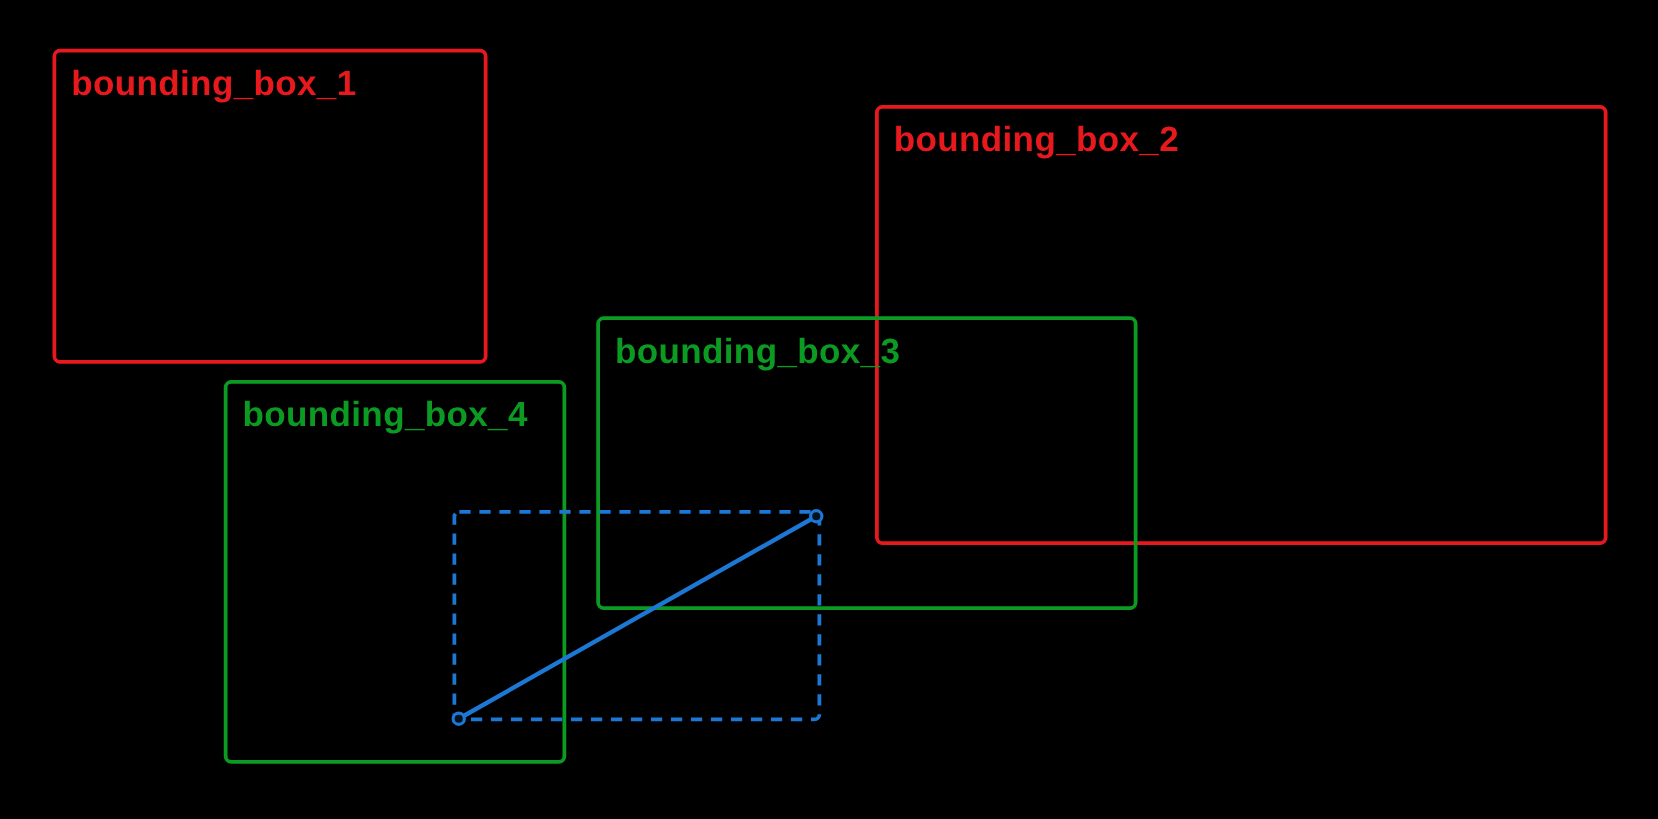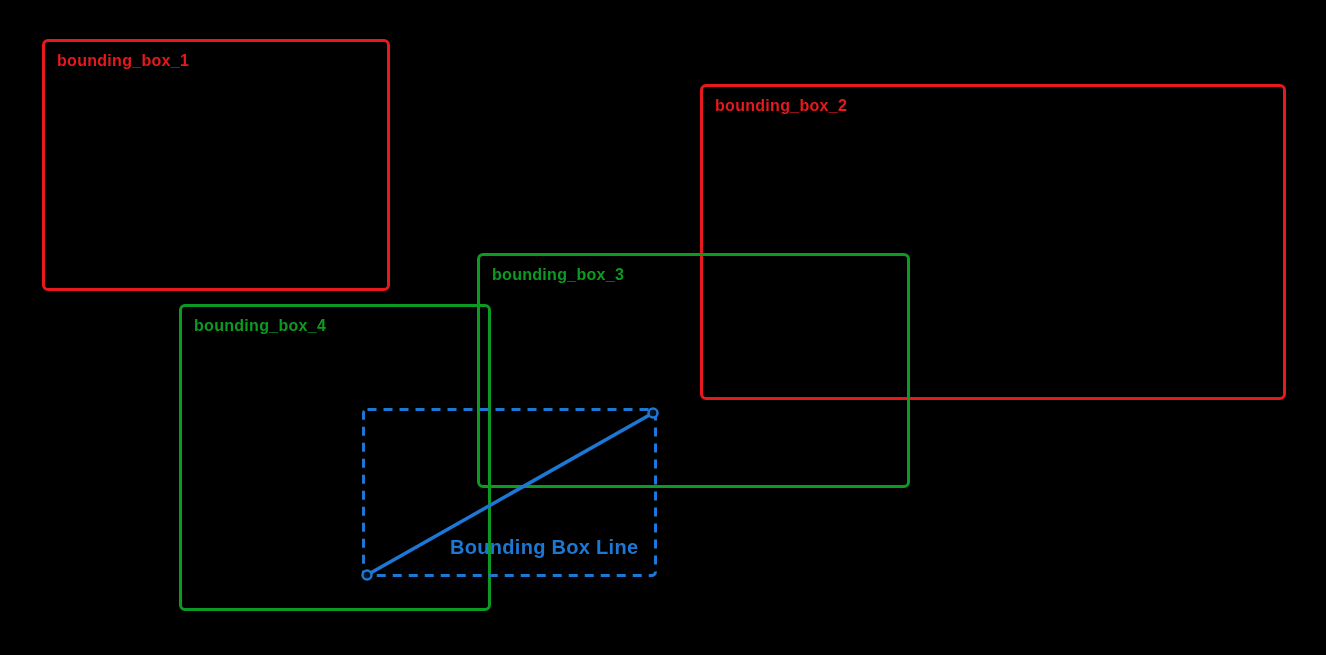--- a/index.html
+++ b/index.html
@@ -17,21 +17,21 @@
     position: absolute;
     box-sizing: border-box;
     border: 3px solid;
     border-radius: 6px;
     background: transparent;
   }
   .bbox-label {
     position: absolute;
     left: 12px;
     top: 11px;
-    font-size: 16px;
+    font-size: 28px;
     font-weight: bold;
     letter-spacing: 0.3px;
     white-space: nowrap;
     line-height: 1;
     text-align: right;
   }
   #line-layer {
     position: absolute;
     left: 0;
     top: 0;
@@ -48,30 +48,29 @@
   }
 </style>
 </head>
 <body>
 
 <div id="canvas" style="width: 1326px; height: 655px; background: rgb(0, 0, 0);">
   <div id="boxes-layer">
       <div class="bbox" style="left: 42px; top: 39px; width: 348px; height: 252px; border-color: rgb(232, 25, 29);">
         <span class="bbox-label" style="color: rgb(232, 25, 29);">bounding_box_1</span>
       </div>
-      <div class="bbox" style="left: 700px; top: 84px; width: 586px; height: 316px; border-color: rgb(232, 25, 29);">
+      <div class="bbox" style="left: 700px; top: 84px; width: 586px; height: 352px; border-color: rgb(232, 25, 29);">
         <span class="bbox-label" style="color: rgb(232, 25, 29);">bounding_box_2</span>
       </div>
       <div class="bbox" style="left: 477px; top: 253px; width: 433px; height: 235px; border-color: rgb(12, 155, 34);">
         <span class="bbox-label" style="color: rgb(12, 155, 34);">bounding_box_3</span>
       </div>
-      <div class="bbox" style="left: 179px; top: 304px; width: 312px; height: 307px; border-color: rgb(12, 155, 34);">
+      <div class="bbox" style="left: 179px; top: 304px; width: 274px; height: 307px; border-color: rgb(12, 155, 34);">
         <span class="bbox-label" style="color: rgb(12, 155, 34);">bounding_box_4</span>
       </div>
     </div>
   <svg id="line-layer" xmlns="http://www.w3.org/2000/svg" width="1326" height="655">
       <rect x="363.5" y="409.5" width="292" height="166" rx="4" fill="none" stroke="#1c78d4" stroke-width="3" stroke-dasharray="9 7"></rect>
       <line x1="367" y1="575" x2="653" y2="413" stroke="#1c78d4" stroke-width="3.5"></line>
       <circle cx="367" cy="575" r="4.5" fill="#04121f" stroke="#1c78d4" stroke-width="2.5"></circle>
       <circle cx="653" cy="413" r="4.5" fill="#04121f" stroke="#1c78d4" stroke-width="2.5"></circle>
     </svg>
-  <span id="line-label" style="left: 450px; top: 537px; color: rgb(28, 120, 212);">Bounding Box Line</span>
 </div>
 
 </body></html>

